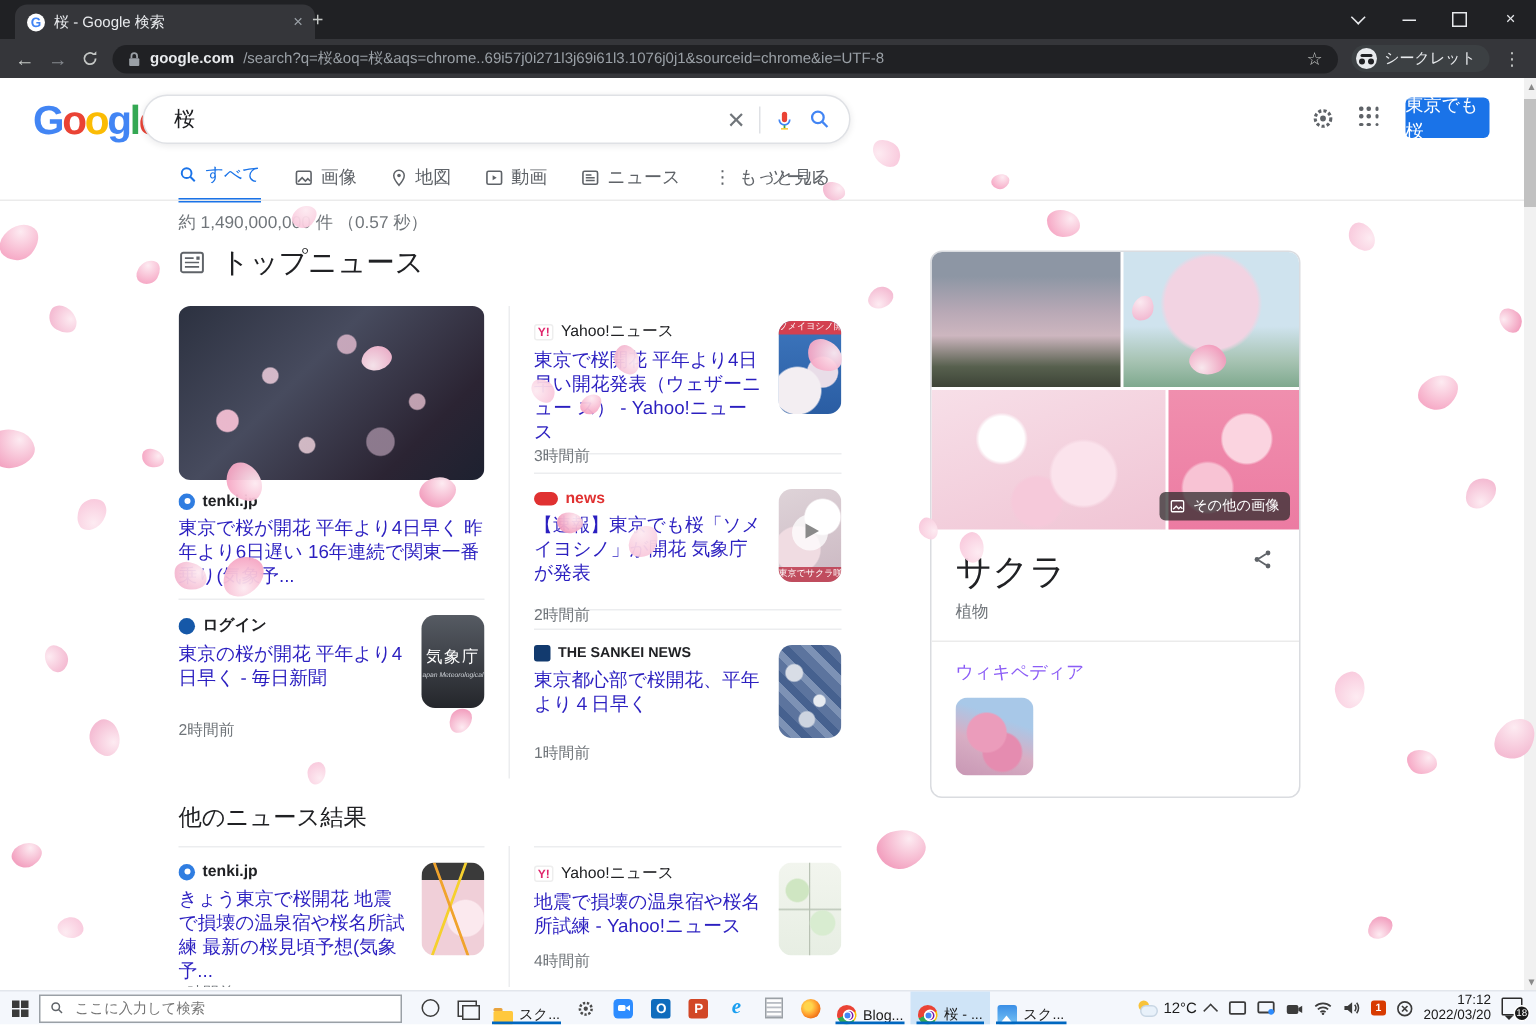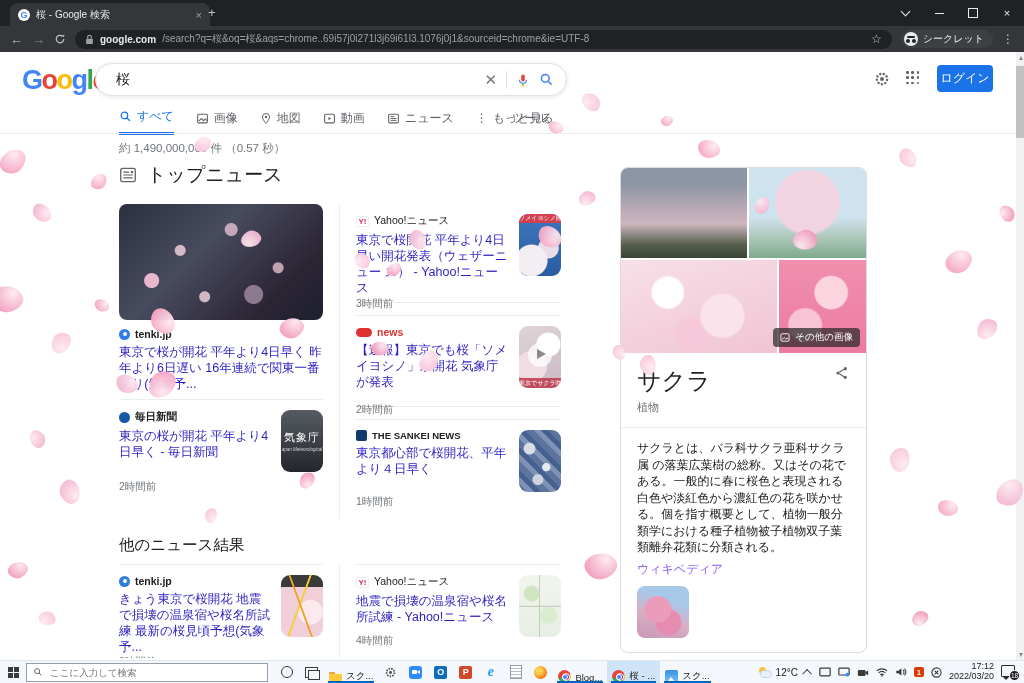--- a/index.html
+++ b/index.html
@@ -299,21 +299,21 @@
         <span></span>
         <span></span>
         <span></span>
         <span></span>
         <span></span>
         <span></span>
         <span></span>
         <span></span>
       </span>
   </span>
-  <div class="login">ログイン</div>
+  <div class="login">東京でも桜</div>
 
   <div class="tabsrow">
     <div class="ptab active">
       <svg width="13" height="13" viewBox="0 0 24 24">
           <circle cx="10" cy="10" r="6" fill="none" stroke="#1a73e8" stroke-width="2.4"></circle>
           <path d="M14.5 14.5 20 20" stroke="#1a73e8" stroke-width="2.4"></path>
         </svg>
       <span>すべて</span>
     </div>
     <div class="ptab">
@@ -372,21 +372,21 @@
               <span class="fav tenki"></span>
               <b>tenki.jp</b>
             </div>
           <div class="ntitle">東京で桜が開花 平年より4日早く 昨年より6日遅い 16年連続で関東一番乗り(気象予...</div>
           <div class="ntime">2時間前</div>
         </div>
         <div class="tn-item" style="height:104px">
           <div class="ntext">
             <div class="srcrow">
                 <span class="fav mainichi"></span>
-                <b>毎日新聞</b>
+                <b>ログイン</b>
               </div>
             <div class="ntitle">東京の桜が開花 平年より4日早く - 毎日新聞</div>
             <div class="ntime" style="margin-top:auto">2時間前</div>
           </div>
           <div class="thumb th-jma">
             <span class="t1">気象庁</span>
             <span class="t2">apan Meteorological</span>
           </div>
         </div>
       </div>
@@ -491,21 +491,20 @@
             <svg width="16" height="16" viewBox="0 0 24 24">
                 <circle cx="6" cy="12" r="2.4" fill="#5f6368"></circle>
                 <circle cx="17" cy="5.5" r="2.4" fill="#5f6368"></circle>
                 <circle cx="17" cy="18.5" r="2.4" fill="#5f6368"></circle>
                 <path d="M8 11 15 6.5M8 13l7 4.5" stroke="#5f6368" stroke-width="1.8"></path>
               </svg>
           </span>
         </div>
         <div class="kp-sub">植物</div>
         <div class="kp-div"></div>
-        <div class="kp-desc">サクラとは、バラ科サクラ亜科サクラ属 の落葉広葉樹の総称。又はその花である。一般的に春に桜色と表現される白色や淡紅色から濃紅色の花を咲かせる。個を指す概要として、植物一般分類学における種子植物被子植物双子葉類離弁花類に分類される。</div>
         <div class="kp-wiki">ウィキペディア</div>
         <div class="kp-spimg"></div>
 
       </div>
     </div>
 
   </div>
 
   <div class="petals">
       <div class="petal" style="left: 2px; top: 96px; width: 22px; height: 27px; transform: rotate(40deg); background: radial-gradient(circle at 32% 28%, rgb(253, 234, 241) 0%, rgb(246, 168, 197) 75%);"></div>

